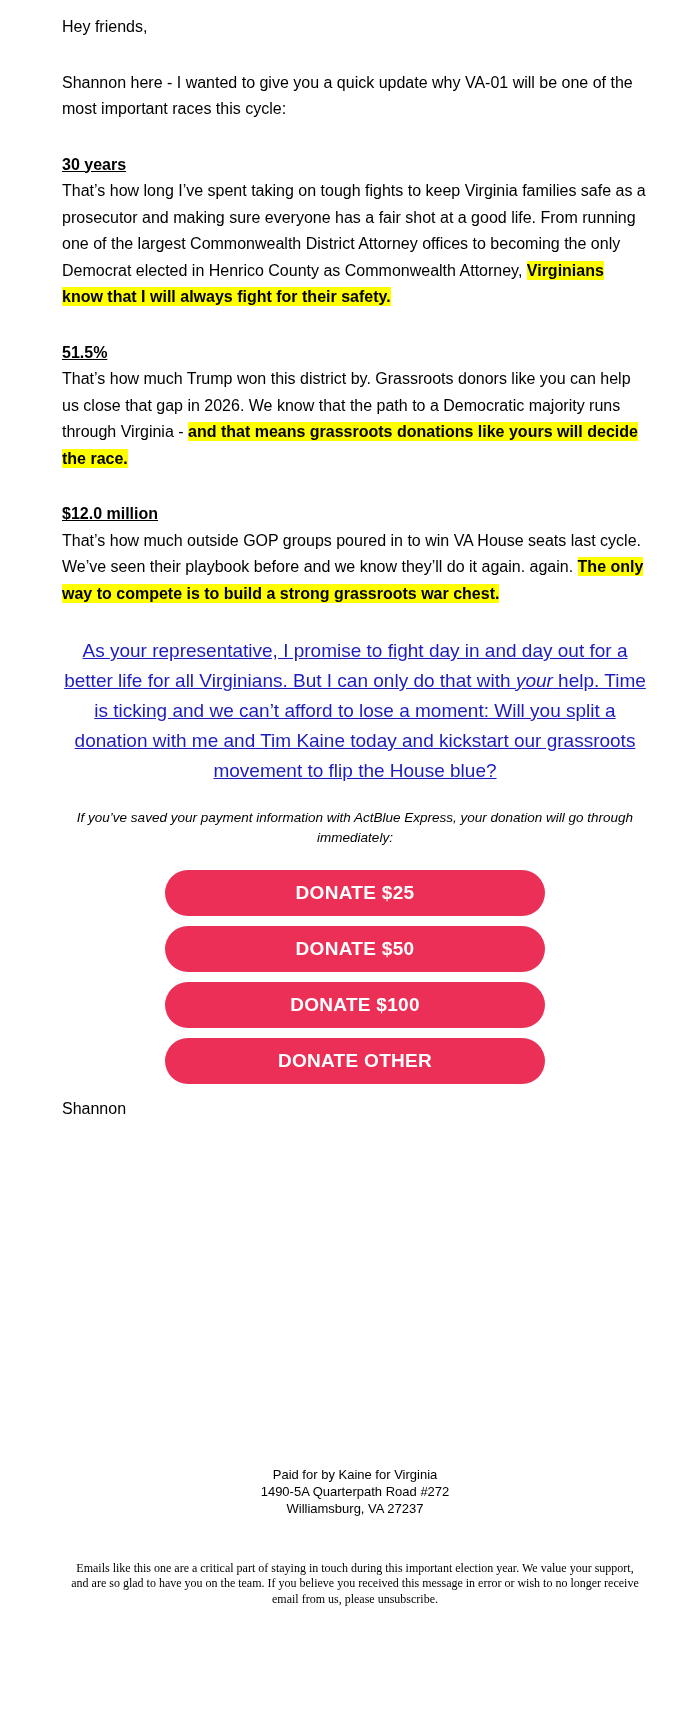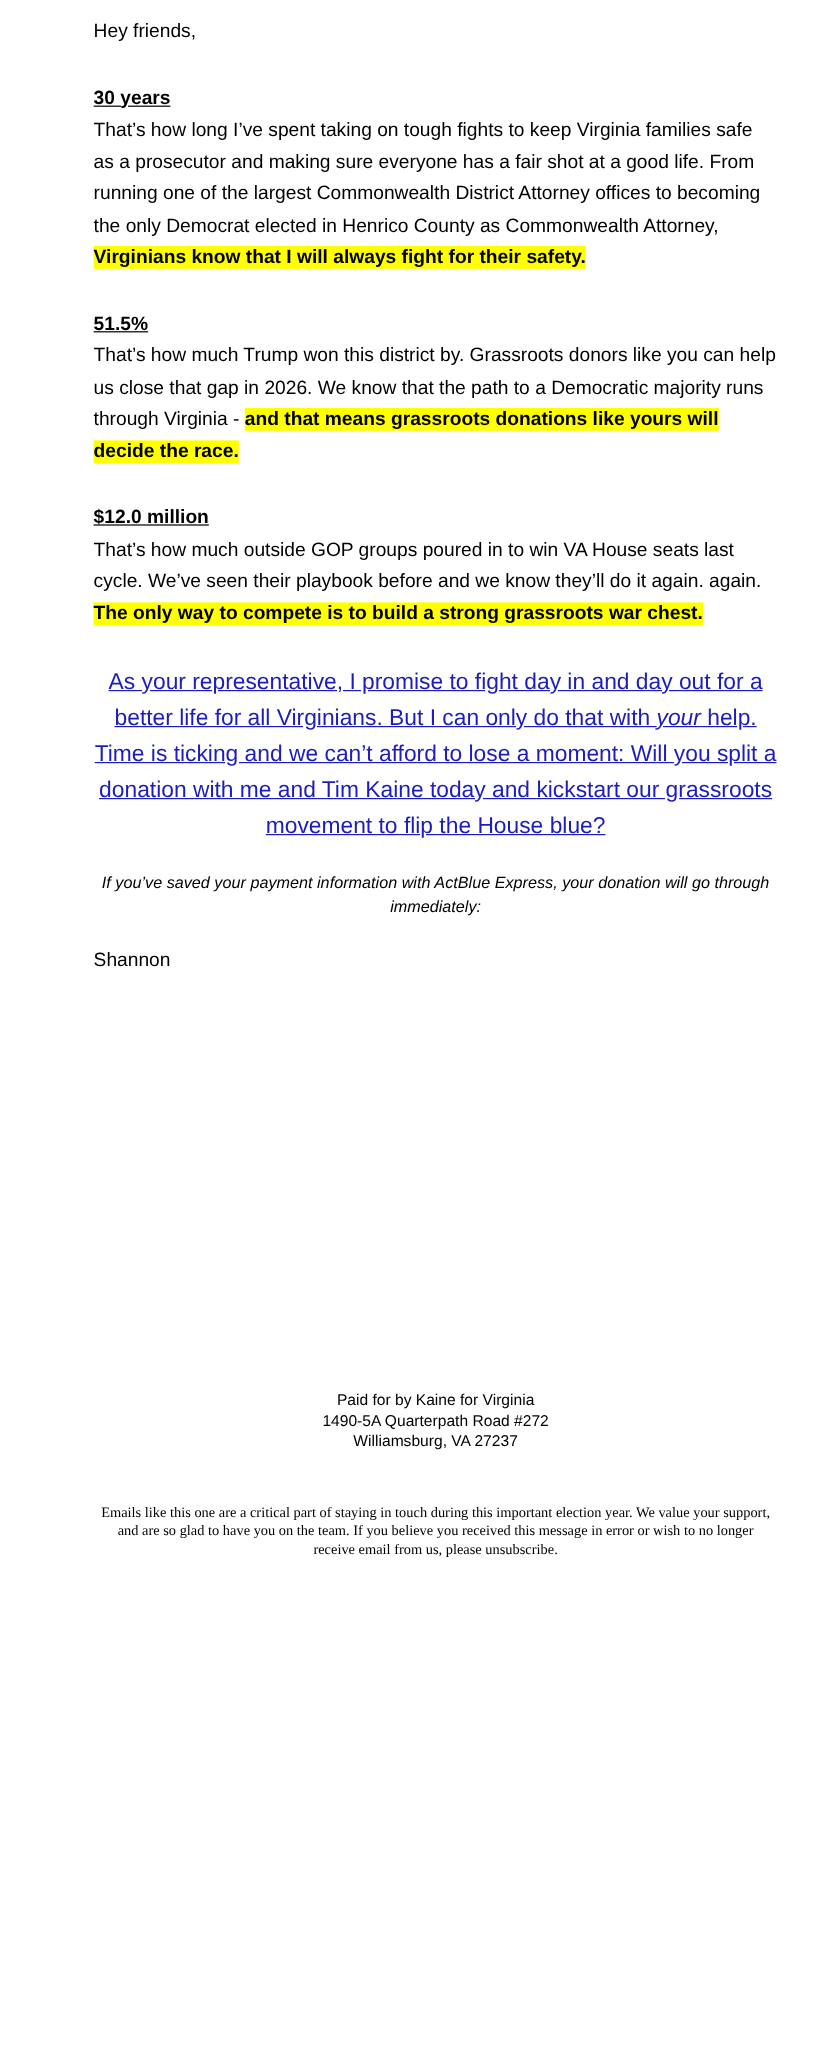--- a/index.html
+++ b/index.html
@@ -13,21 +13,21 @@
     background: #ffffff;
   }
   body {
     width: 700px;
     color: #000000;
     font-family: "Liberation Sans", sans-serif;
     font-size: 16px;
     line-height: 26.5px;
   }
   .email-body {
-    padding: 14px 52px 13px 78px;
+    padding: 14px 52px 13px 62px;
   }
   p { margin: 0 0 29px 0; }
 
   .section-heading { font-weight: bold; text-decoration: underline; }
 
   mark.hl {
     background: var(--highlight);
     color: #000;
     font-weight: bold;
     padding: 1px 0;
@@ -90,34 +90,41 @@
     font-family: Liberation Serif, serif;
   }
 </style>
 </head>
 <body>
 
 <div class="email-body">
 
   <p>Hey friends,</p>
 
+  <p>Shannon here - I wanted to give you a quick update why VA-01 will be one of the most important races this cycle:</p>
 
   <p><strong class="section-heading">30 years</strong><br>
     <span>That’s how long I’ve spent taking on tough fights to keep Virginia families safe as a prosecutor and making sure everyone has a fair shot at a good life. From running one of the largest Commonwealth District Attorney offices to becoming the only Democrat elected in Henrico County as Commonwealth Attorney, </span><mark class="hl">Virginians know that I will always fight for their safety.</mark></p>
 
   <p><strong class="section-heading">51.5%</strong><br>
     <span>That’s how much Trump won this district by. Grassroots donors like you can help us close that gap in 2026. We know that the path to a Democratic majority runs through Virginia - </span><mark class="hl">and that means grassroots donations like yours will decide the race.</mark></p>
 
   <p><strong class="section-heading">$12.0 million</strong><br>
     <span>That’s how much outside GOP groups poured in to win VA House seats last cycle. We’ve seen their playbook before and we know they’ll do it again. again. </span><mark class="hl">The only way to compete is to build a strong grassroots war chest.</mark></p>
 
   <p class="cta"><a class="cta-link"><span>As your representative, I promise to fight day in and day out for a better life for all Virginians. But I can only do that with </span><span class="it">your</span><span> help. Time is ticking and we can’t afford to lose a moment: Will you split a donation with me and Tim Kaine today and kickstart our grassroots movement to flip the House blue?</span></a></p>
 
   <p class="express-note">If you’ve saved your payment information with ActBlue Express, your donation will go through immediately:</p>
 
+  <div class="donate-group">
+    <a class="donate-btn">DONATE $25</a>
+    <a class="donate-btn">DONATE $50</a>
+    <a class="donate-btn">DONATE $100</a>
+    <a class="donate-btn">DONATE OTHER</a>
+  </div>
 
   <p class="signature">Shannon</p>
 
   <div class="footer-address">
     <div>Paid for by Kaine for Virginia</div>
     <div>1490-5A Quarterpath Road #272</div>
     <div>Williamsburg, VA 27237</div>
   </div>
 
   <div class="footer-disclaimer"><span>Emails like this one are a critical part of staying in touch during this important election year. We value your support, and are so glad to have you on the team. If you believe you received this message in error or wish to no longer receive email from us, please </span><span>unsubscribe</span><span>.</span></div>

